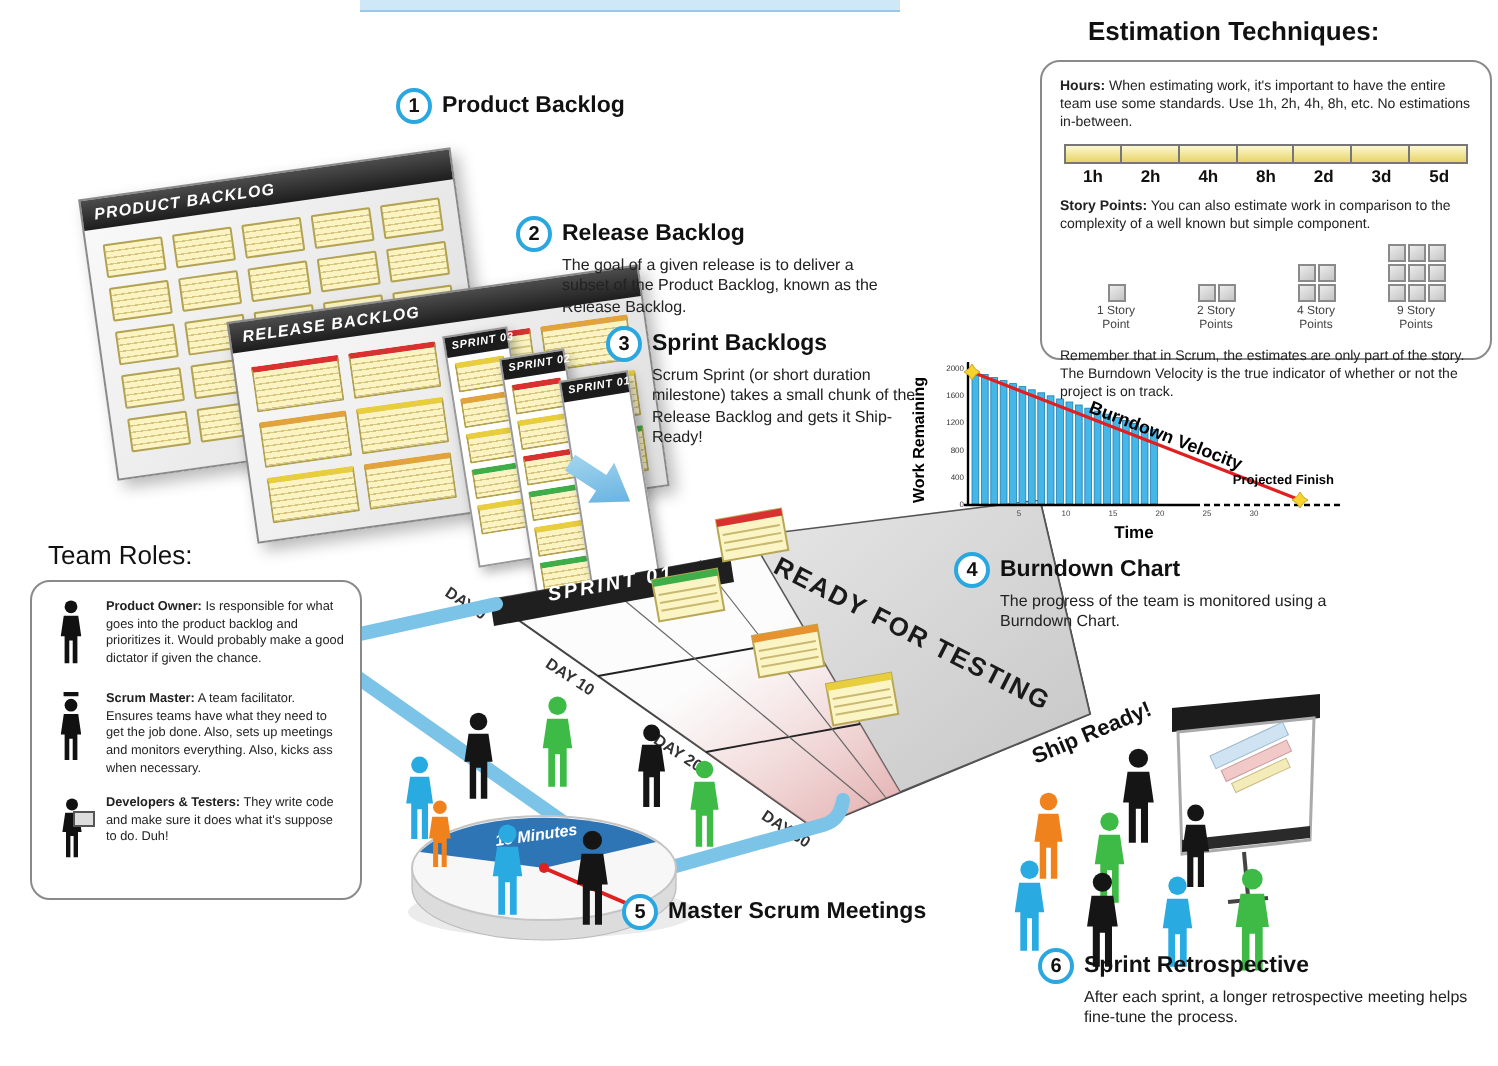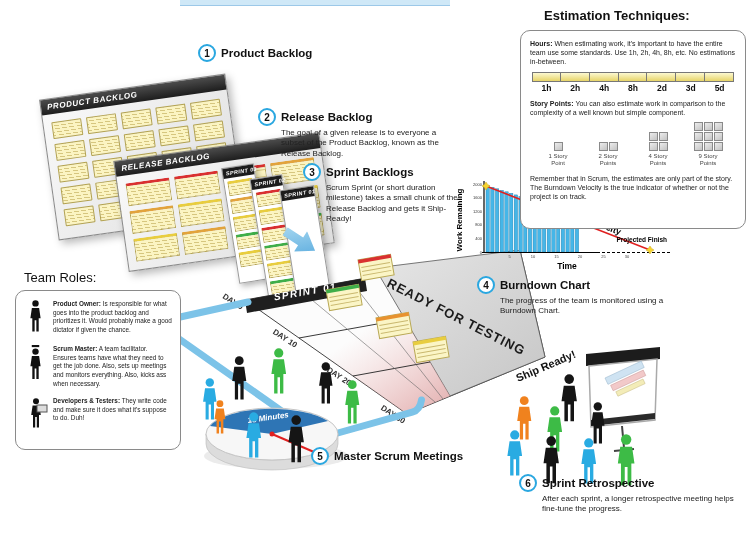--- a/index.html
+++ b/index.html
@@ -32,21 +32,21 @@
   .strip-header{background:#1c1c1c;color:#fff;font-size:5.5px;font-weight:bold;font-style:italic;
                 letter-spacing:.4px;padding:2px 3px;white-space:nowrap;}
   .strip-notes{display:flex;flex-direction:column;gap:3px;padding:3px;}
   .strip-notes .note{height:11px;}
   .blue-arrow{position:absolute;left:282px;top:228px;width:36px;height:26px;z-index:12;
       transform:rotate(33deg);background:linear-gradient(135deg,#aedcf2,#57a9dd);
       clip-path:polygon(0 32%,52% 32%,52% 4%,100% 50%,52% 96%,52% 68%,0 68%);}
 
   
   .est-title{position:absolute;left:544px;top:8px;font-size:13px;font-weight:bold;z-index:20;}
-  .est-box{position:absolute;left:520px;top:30px;width:226px;height:199px;border:1.5px solid #8a8a8a;
+  .est-box{position:absolute;left:520px;top:30px;width:226px;height:150px;border:1.5px solid #8a8a8a;
            border-radius:10px;padding:8px 9px;box-sizing:border-box;z-index:19;background:#fff;}
   .est-box p{margin:0 0 5px;font-size:7px;line-height:1.32;color:#222;}
   .est-box b{font-size:7px;}
   .ruler{display:flex;margin:2px 2px 6px;}
   .ruler-cell{flex:1;text-align:center;}
   .ruler-bar{height:8px;background:linear-gradient(#fcf8d0,#e7d468);border:1px solid #777;border-left-width:0;}
   .ruler-cell:first-child .ruler-bar{border-left-width:1px;}
   .ruler-label{font-size:8.5px;font-weight:bold;margin-top:1px;}
   .cubes{display:flex;justify-content:center;align-items:flex-end;gap:16px;margin:4px 0 6px;}
   .cube-group{text-align:center;}
@@ -167,21 +167,21 @@
     <div class="step-head">
         <span class="num">1</span>
       <h3>Product Backlog</h3>
       </div>
   </div>
   <div class="step" style="left:258px;top:108px;width:188px;">
     <div class="step-head">
         <span class="num">2</span>
       <h3>Release Backlog</h3>
       </div>
-    <p>The goal of a given release is to everyone a subset of the Product Backlog, known as the Release Backlog.</p>
+    <p>The goal of a given release is to deliver a subset of the Product Backlog, known as the Release Backlog.</p>
   </div>
   <div class="step" style="left:303px;top:163px;width:168px;">
     <div class="step-head">
         <span class="num">3</span>
       <h3>Sprint Backlogs</h3>
       </div>
     <p>Scrum Sprint (or short duration milestone) takes a small chunk of the Release Backlog and gets it Ship-Ready!</p>
   </div>
   <div class="step" style="left:477px;top:276px;width:212px;">
     <div class="step-head">
@@ -194,21 +194,21 @@
     <div class="step-head">
         <span class="num">5</span>
       <h3>Master Scrum Meetings</h3>
       </div>
   </div>
   <div class="step" style="left:519px;top:474px;width:218px;">
     <div class="step-head">
         <span class="num">6</span>
       <h3>Sprint Retrospective</h3>
       </div>
-    <p>After each sprint, a longer retrospective meeting helps fine-tune the progress.</p>
+    <p>After each sprint, a longer retrospective meeting helps fine-tune the process.</p>
   </div>
 
   <div class="est-title">Estimation Techniques:</div>
   <div class="est-box">
     <p><b>Hours:</b>
        <span>When estimating work, it's important to have the entire team use some standards. Use 1h, 2h, 4h, 8h, etc. No estimations in-between.</span></p>
     <div class="ruler" id="ruler">
         <div class="ruler-cell">
           <div class="ruler-bar"></div>
           <div class="ruler-label">1h</div>

